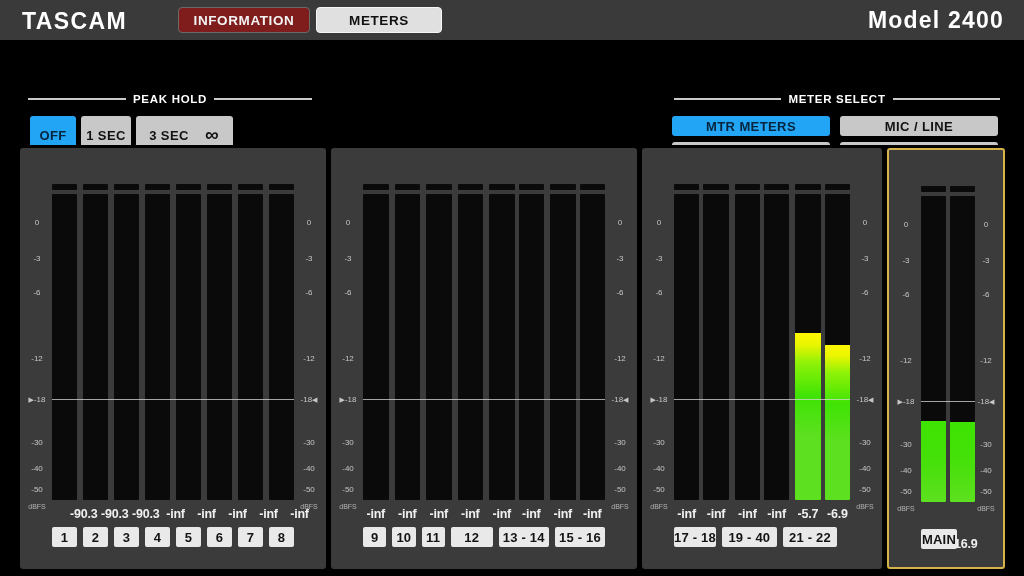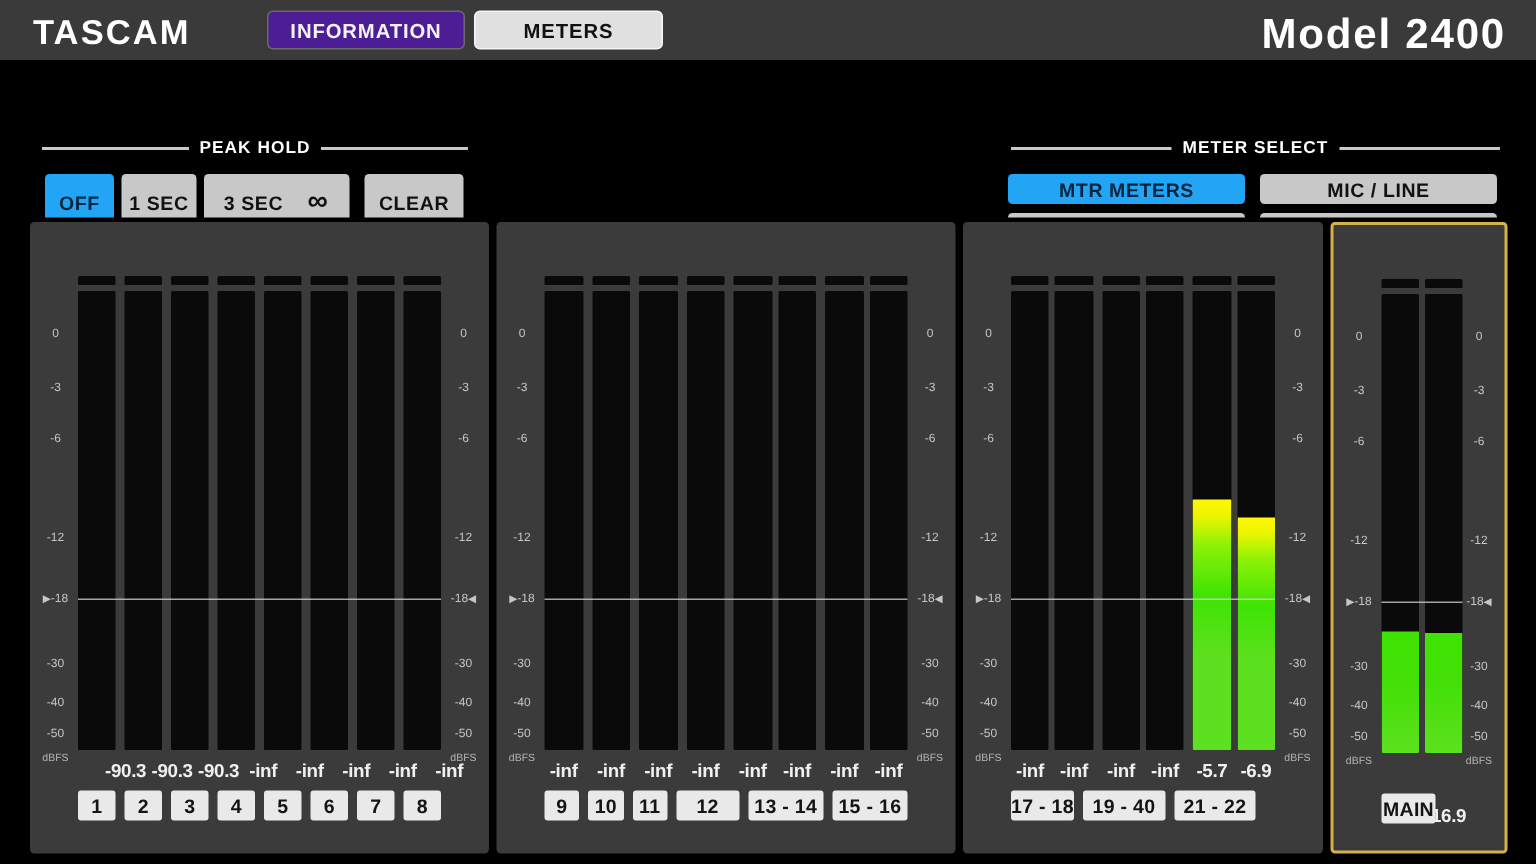--- a/index.html
+++ b/index.html
@@ -27,32 +27,32 @@
     position: absolute; top: 7px;
     height: 26px;
     display: flex; align-items: center; justify-content: center;
     font-size: 13.5px; font-weight: bold;
     letter-spacing: 0.6px;
     border-radius: 4px;
     cursor: pointer;
   }
   .tab-information {
     left: 178px; width: 132px;
-    background: #4c1d95; color: #f2f2f2;
+    background: #7f1d1d; color: #f2f2f2;
     border: 1px solid #6a6a6a;
   }
   .tab-meters {
     left: 316px; width: 126px;
     background: #e0e0e0; color: #111;
     border: 1px solid #f6f6f6;
   }
   .model {
     position: absolute; right: 20px; top: 7px;
     color: #ffffff;
-    font-size: 28px; font-weight: bold;
+    font-size: 23px; font-weight: bold;
     letter-spacing: 1.2px;
   }
 
   
   .controls { position: absolute; left: 0; top: 40px; width: 1024px; height: 105px; background:#000; }
 
   .grouplabel-wrap {
     position: absolute;
     display: flex; align-items: center;
     color: #ffffff; font-size: 11.5px; font-weight: bold;
@@ -194,21 +194,20 @@
   <div class="grouplabel-wrap peakhold-label">
     <span class="ln"></span>
     <span class="tx">PEAK HOLD</span>
     <span class="ln"></span>
   </div>
 
   <div class="btn btn-blue ph-off">OFF</div>
   <div class="btn btn-grey ph-1sec">1 SEC</div>
   <div class="btn btn-grey ph-3sec">3 SEC</div>
   <div class="btn btn-grey ph-inf">∞</div>
-  <div class="btn btn-grey ph-clear">CLEAR</div>
 
   <div class="grouplabel-wrap meterselect-label">
     <span class="ln"></span>
     <span class="tx">METER SELECT</span>
     <span class="ln"></span>
   </div>
 
   <div class="btn btn-blue ms-mtrsource">MTR METERS</div>
   <div class="btn btn-grey ms-micline">MIC / LINE</div>
   <div class="btn btn-grey ms-usbreturn">USB RETURN</div>

